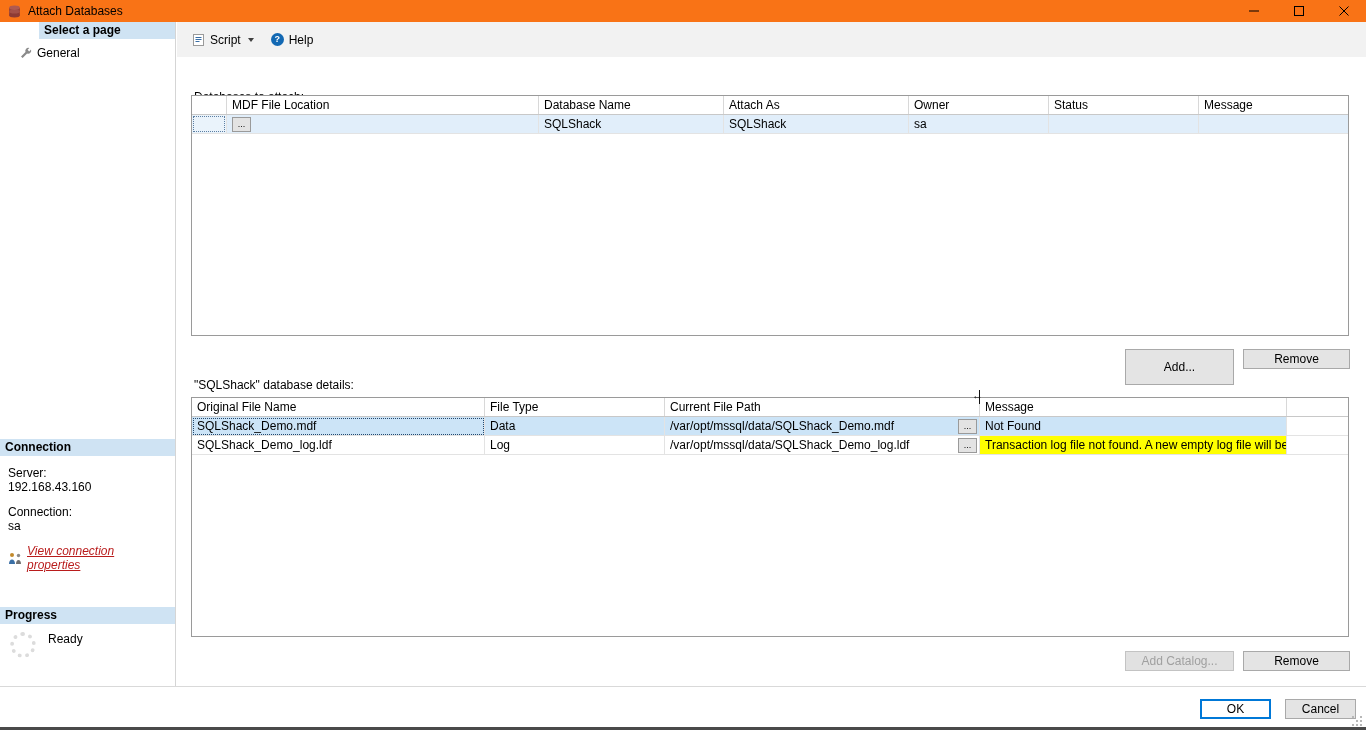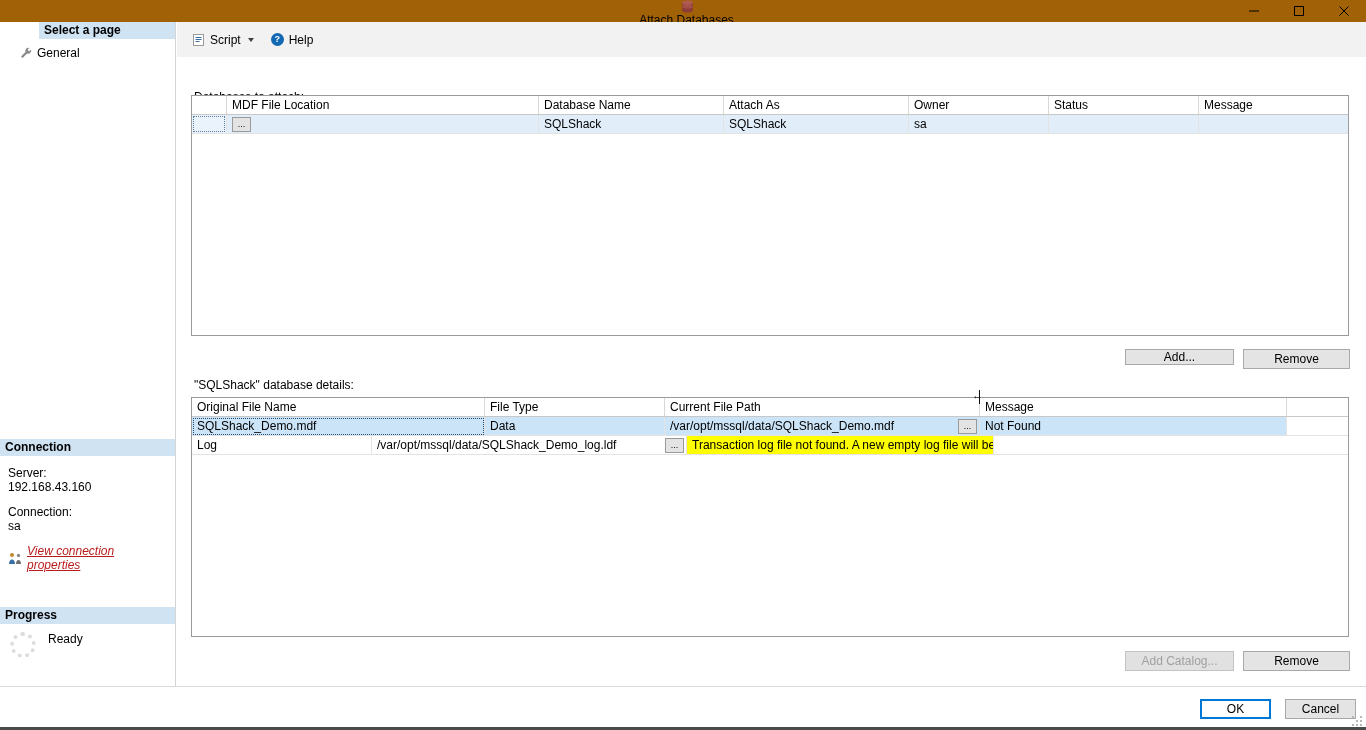--- a/index.html
+++ b/index.html
@@ -2,21 +2,21 @@
 <html><head>
 <meta charset="utf-8">
 <style>
   * { margin:0; padding:0; box-sizing:border-box; }
   html,body { width:1366px; height:730px; }
   body { font-family:"Liberation Sans", sans-serif; font-size:12px; color:#000; background:#fff; }
 
   .window { position:relative; width:1366px; height:730px; background:#fff; border-bottom:3px solid #4a4a4a; overflow:hidden; }
 
   
-  .titlebar { position:absolute; top:0; left:0; right:0; height:22px; background:#a16207; display:flex; align-items:center;flex-direction:column; }
+  .titlebar { position:absolute; top:0; left:0; right:0; height:22px; background:#f97316; display:flex; align-items:center; }
   .title-icon { margin-left:8px; flex:0 0 auto; }
   .title-text { margin-left:7px; font-size:12px; }
   .win-controls { position:absolute; right:0; top:0; height:22px; display:flex; }
   .win-btn { width:45px; height:22px; display:flex; align-items:center; justify-content:center; cursor:default; }
 
   .bodyarea { position:absolute; top:22px; left:0; right:0; bottom:0; }
 
   
   .sidebar { position:absolute; left:0; top:0; width:176px; height:664px; border-right:1px solid #d5d5d5; background:#fff;padding-left:39px; }
   .side-header { height:17px; background:#cfe3f3; font-weight:bold; font-size:12px; padding-left:5px; line-height:17px; }
@@ -73,21 +73,21 @@
   .focus-cell { outline:1px dotted #24496e; outline-offset:-2px; }
   .cell-notfound { background:#cce4f7; }
   .cell-warning { background:#ffff00 !important; }
 
   .col-cursor { position:absolute; left:795px; top:368px; width:16px; height:14px; z-index:5; }
   .cc-line { position:absolute; left:7px; top:0; width:1px; height:14px; background:#111; }
   .cc-arrows { position:absolute; left:0; top:-1px; font-size:11px; font-weight:bold; color:#111; }
 
   
   .btn { position:absolute; font-family:"Liberation Sans",sans-serif; font-size:12px; background:#e4e4e4; border:1px solid #a9a9a9; cursor:default; }
-  .add-btn { left:948px; top:327px; width:109px; height:16px; }
+  .add-btn { left:948px; top:327px; width:109px; height:36px; }
   .remove-btn { left:1066px; top:327px; width:107px; height:20px; }
   .addcat-btn { left:948px; top:629px; width:109px; height:20px; color:#a0a0a0; border-color:#c3c3c3; background:#e1e1e1; }
   .remove2-btn { left:1066px; top:629px; width:107px; height:20px; }
 
   
   .footer { position:absolute; left:0; right:0; top:664px; height:43px; background:#fff; border-top:1px solid #d9d9d9; }
   .ok-btn { left:1200px; top:12px; width:71px; height:20px; background:#fff; border:2px solid #0078d7; }
   .cancel-btn { left:1285px; top:12px; width:71px; height:20px; }
   .resize-grip { position:absolute; right:2px; bottom:1px; width:12px; height:12px; }
   .grip-dot { position:absolute; left:0; top:0; width:2px; height:2px; background:#b8b8b8;
@@ -222,20 +222,21 @@
           <div class="g-cell d0 focus-cell">SQLShack_Demo.mdf</div>
           <div class="g-cell d1">Data</div>
           <div class="g-cell d2 path-cell">
             <span>/var/opt/mssql/data/SQLShack_Demo.mdf</span>
             <button class="browse">...</button>
           </div>
           <div class="g-cell d3 cell-notfound">Not Found</div>
           <div class="g-cell fill"></div>
         </div>
         <div class="grid-row">
+          <div class="g-cell d0">SQLShack_Demo_log.ldf</div>
           <div class="g-cell d1">Log</div>
           <div class="g-cell d2 path-cell">
             <span>/var/opt/mssql/data/SQLShack_Demo_log.ldf</span>
             <button class="browse">...</button>
           </div>
           <div class="g-cell d3 cell-warning">Transaction log file not found. A new empty log file will be cr...</div>
           <div class="g-cell fill"></div>
         </div>
       </div>
 

